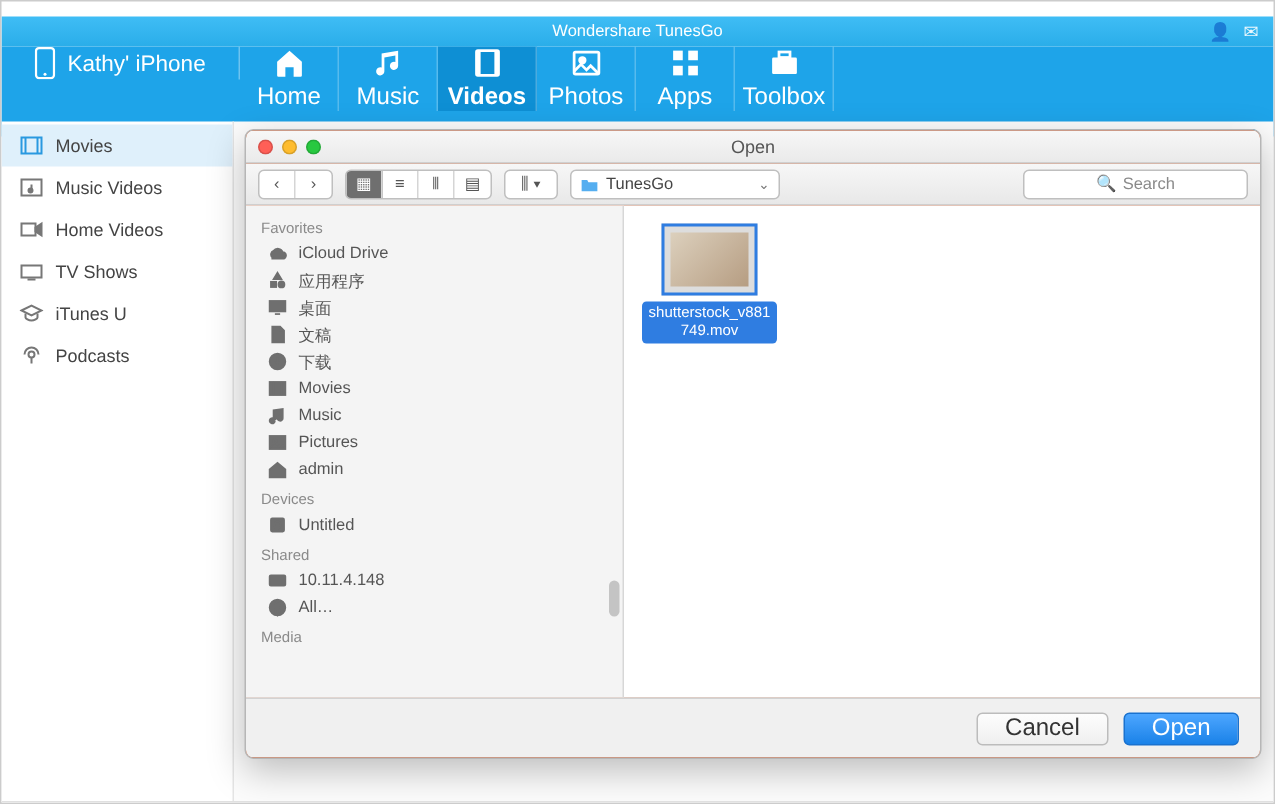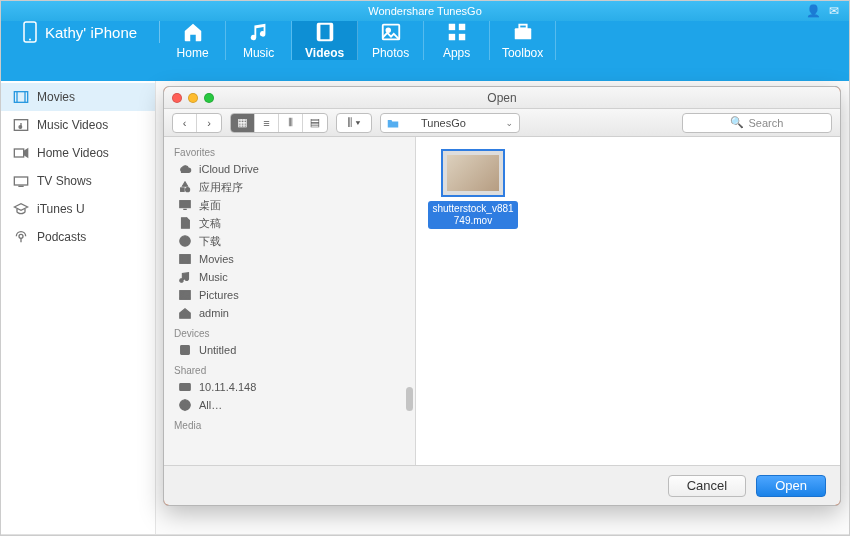--- a/index.html
+++ b/index.html
@@ -1,28 +1,28 @@
 <!DOCTYPE html>
 <html><head>
 <meta charset="utf-8">
 <style>
 * { margin: 0; padding: 0; box-sizing: border-box; font-family: -apple-system, "Helvetica Neue", Arial, sans-serif; }
 body { width: 850px; height: 536px; background: #fff; position: relative; overflow: hidden; border: 1px solid #ccc; }
 
 
-.titlebar { height: 20px; background: linear-gradient(#3fbdf5, #2aade9); color: #fff; font-size: 11px; text-align: center; line-height: 20px; position: relative; }
+.titlebar { height: 20px; background: linear-gradient(#3fbdf5, #2aade9); color: #fff; font-size: 11px; text-align: center; line-height: 20px; position: relative; margin-top: 10px; }
 .titlebar .title-icons { position: absolute; right: 10px; top: 0; display: flex; gap: 8px; align-items: center; height: 100%; }
 .titlebar .title-icons span { font-size: 12px; opacity: .9; }
 
 
 .app-toolbar { height: 60px; background: #1ea4e9; display: flex; align-items: flex-start; color: #fff; }
 .device { display: flex; align-items: center; padding: 0 22px; font-size: 15px; gap: 8px; border-right: 1px solid rgba(255,255,255,.35); }
 .device svg { width: 14px; height: 22px; }
 .tabs { display: flex; }
-.tab { width: 66px; display: flex; flex-direction: column; align-items: center; justify-content: center; gap: 3px; font-size: 12px; cursor: pointer; border-right: 1px solid rgba(255,255,255,.25); }
+.tab { width: 66px; display: flex; flex-direction: column; align-items: center; justify-content: center; gap: 3px; font-size: 16px; cursor: pointer; border-right: 1px solid rgba(255,255,255,.25); }
 .tab.active { background: #0e8fd4; font-weight: bold; }
 .tab svg, .tab .ico { width: 22px; height: 22px; }
 
 
 .main { position: absolute; top: 80px; left: 0; right: 0; bottom: 0; display: flex; }
 .sidebar { width: 155px; background: #fff; border-right: 1px solid #e5e5e5; padding-top: 2px; }
 .sb-item { display: flex; align-items: center; gap: 8px; height: 28px; padding: 0 12px; font-size: 12px; color: #444; cursor: pointer; }
 .sb-item.selected { background: #dff0fb; }
 .sb-item svg { width: 16px; height: 14px; }
 
@@ -40,21 +40,21 @@
 .traffic { display: flex; gap: 6px; }
 .dot { width: 10px; height: 10px; border-radius: 50%; border: 1px solid rgba(0,0,0,.15); }
 .dot.r { background: #ff5f57; } .dot.y { background: #febc2e; } .dot.g { background: #28c840; }
 .dlg-title { position: absolute; left: 0; right: 0; text-align: center; font-size: 12px; color: #555; }
 
 .dlg-toolbar { height: 28px; background: linear-gradient(#f7f7f7,#e8e8e8); border-bottom: 1px solid #cfcfcf; display: flex; align-items: center; padding: 0 8px; gap: 8px; }
 .btngrp { display: flex; border: 1px solid #bfbfbf; border-radius: 4px; background: #fff; height: 20px; overflow: hidden; }
 .btngrp span { width: 24px; display: flex; align-items: center; justify-content: center; font-size: 11px; color: #555; cursor: pointer; border-right: 1px solid #d5d5d5; }
 .btngrp span:last-child { border-right: none; }
 .btngrp span.on { background: #6f6f6f; color: #fff; }
-.path-dd { flex: 0 0 140px; height: 20px; border: 1px solid #bfbfbf; border-radius: 4px; background: #fff; display: flex; align-items: center; padding: 0 6px; font-size: 11px; color: #444; gap: 22px; }
+.path-dd { flex: 0 0 140px; height: 20px; border: 1px solid #bfbfbf; border-radius: 4px; background: #fff; display: flex; align-items: center; padding: 0 6px; font-size: 11px; color: #444; gap: 5px; }
 .path-dd svg { width: 12px; height: 12px; fill: #44a0e6; }
 .path-dd .chev { margin-left: auto; font-size: 9px; color: #777; }
 .dlg-search { flex: 1; max-width: 150px; margin-left: auto; height: 20px; border: 1px solid #bfbfbf; border-radius: 4px; background: #fff; display: flex; align-items: center; justify-content: center; font-size: 11px; color: #8a8a8a; gap: 4px; }
 
 .dlg-body { flex: 1; display: flex; background: #fff; overflow: hidden; }
 
 
 .fav { width: 252px; background: #f4f4f4; border-right: 1px solid #d7d7d7; overflow-y: auto; font-size: 11px; color: #555; padding: 4px 0 8px; position: relative; }
 .fav-head { font-size: 10px; color: #8a8a8a; padding: 6px 10px 2px; }
 .fav-item { display: flex; align-items: center; gap: 7px; height: 18px; padding: 0 14px; cursor: pointer; }
@@ -62,21 +62,21 @@
 .fav .scroll-knob { position: absolute; right: 2px; top: 250px; width: 7px; height: 24px; background: #c4c4c4; border-radius: 4px; }
 
 
 .files { flex: 1; padding: 12px; display: flex; align-items: flex-start; }
 .file { width: 90px; text-align: center; cursor: pointer; }
 .thumb { width: 64px; height: 48px; margin: 0 auto 4px; border: 2px solid #2f7de1; background: #ddd; position: relative; }
 .thumb:before { content: ""; position: absolute; inset: 4px; background: linear-gradient(135deg,#dcd0bd,#b69d82); }
 .fname { font-size: 10px; line-height: 12px; color: #fff; background: #2f7de1; border-radius: 3px; padding: 2px 3px; display: inline-block; word-break: break-all; }
 
 .dlg-footer { height: 40px; background: #f0f0f0; border-top: 1px solid #d2d2d2; display: flex; align-items: center; justify-content: flex-end; padding: 0 14px; gap: 10px; }
-.btn { height: 22px; padding: 0 18px; border: 1px solid #bcbcbc; border-radius: 4px; background: linear-gradient(#fdfdfd,#efefef); font-size: 13px; color: #333; cursor: pointer; display: flex; align-items: center; }
+.btn { height: 22px; padding: 0 18px; border: 1px solid #bcbcbc; border-radius: 4px; background: linear-gradient(#fdfdfd,#efefef); font-size: 16px; color: #333; cursor: pointer; display: flex; align-items: center; }
 .btn.primary { background: linear-gradient(#4da6ff,#1a82e8); border-color: #1a72cf; color: #fff; }
 
 
 .app-shadow { position: absolute; left:0; right:0; bottom:0; height:4px; box-shadow: 0 -1px 0 #e0e0e0 inset; }
 </style>
 </head>
 <body>
 
 <div class="titlebar">
   <span>Wondershare TunesGo</span>

